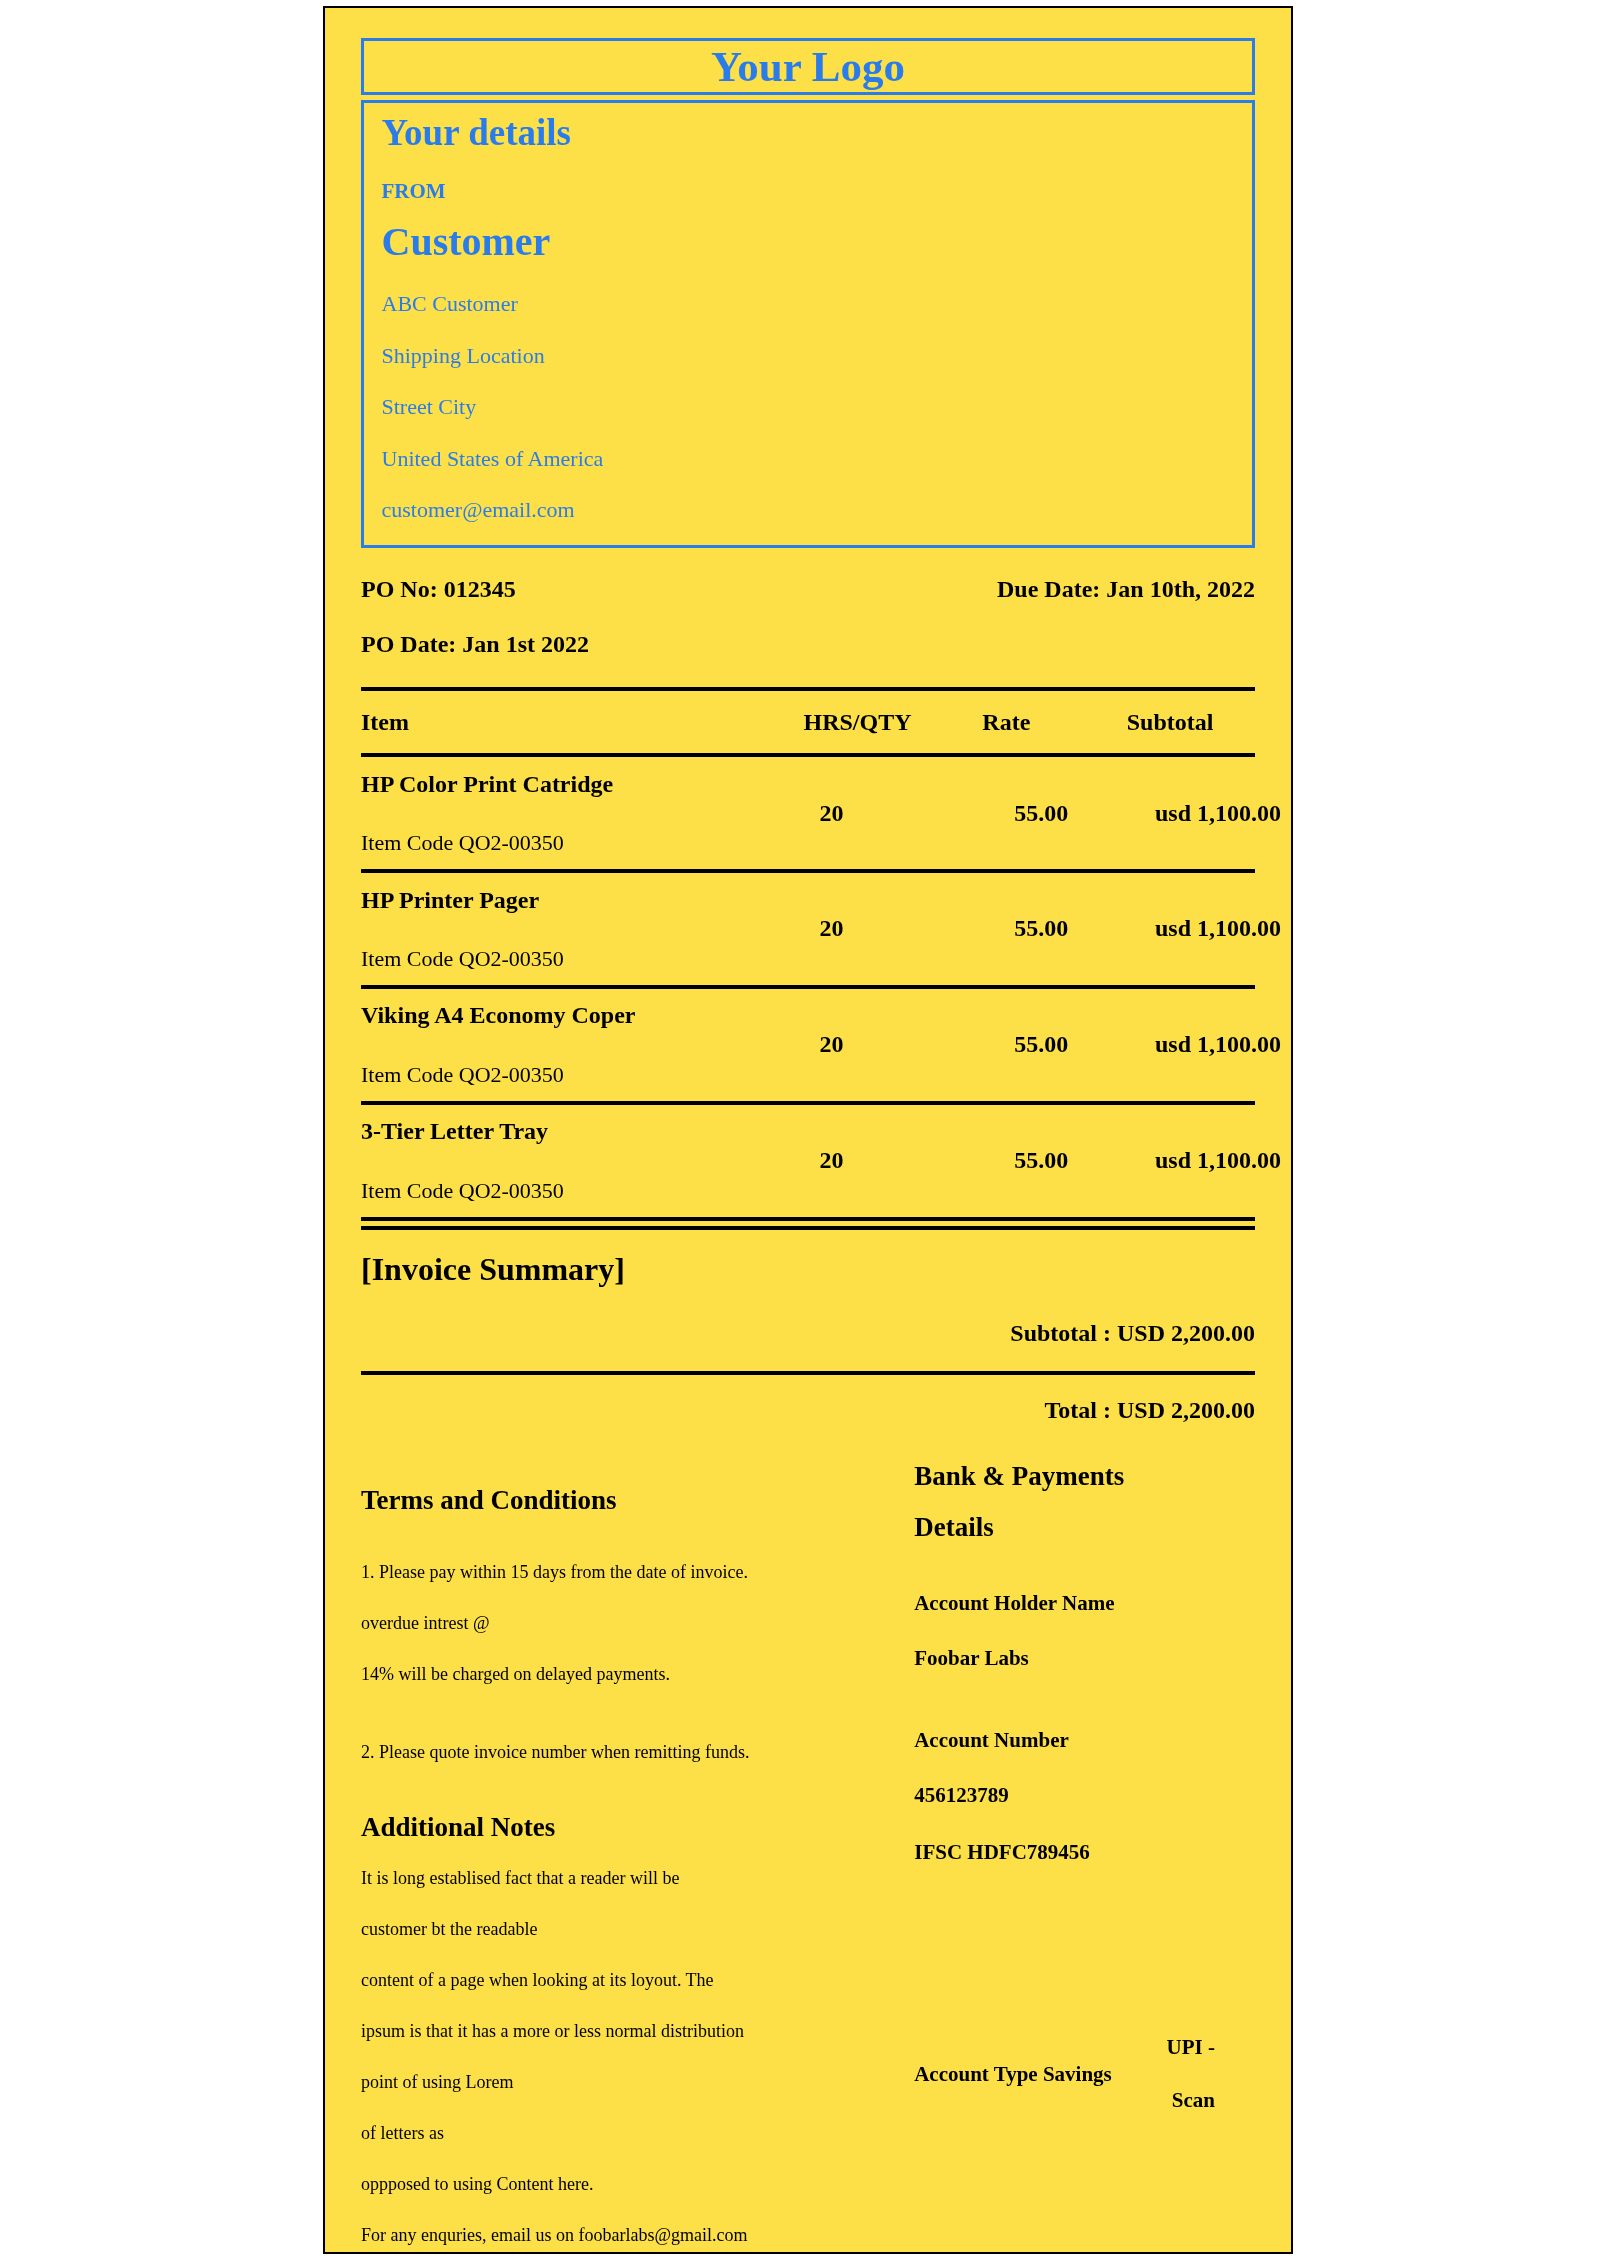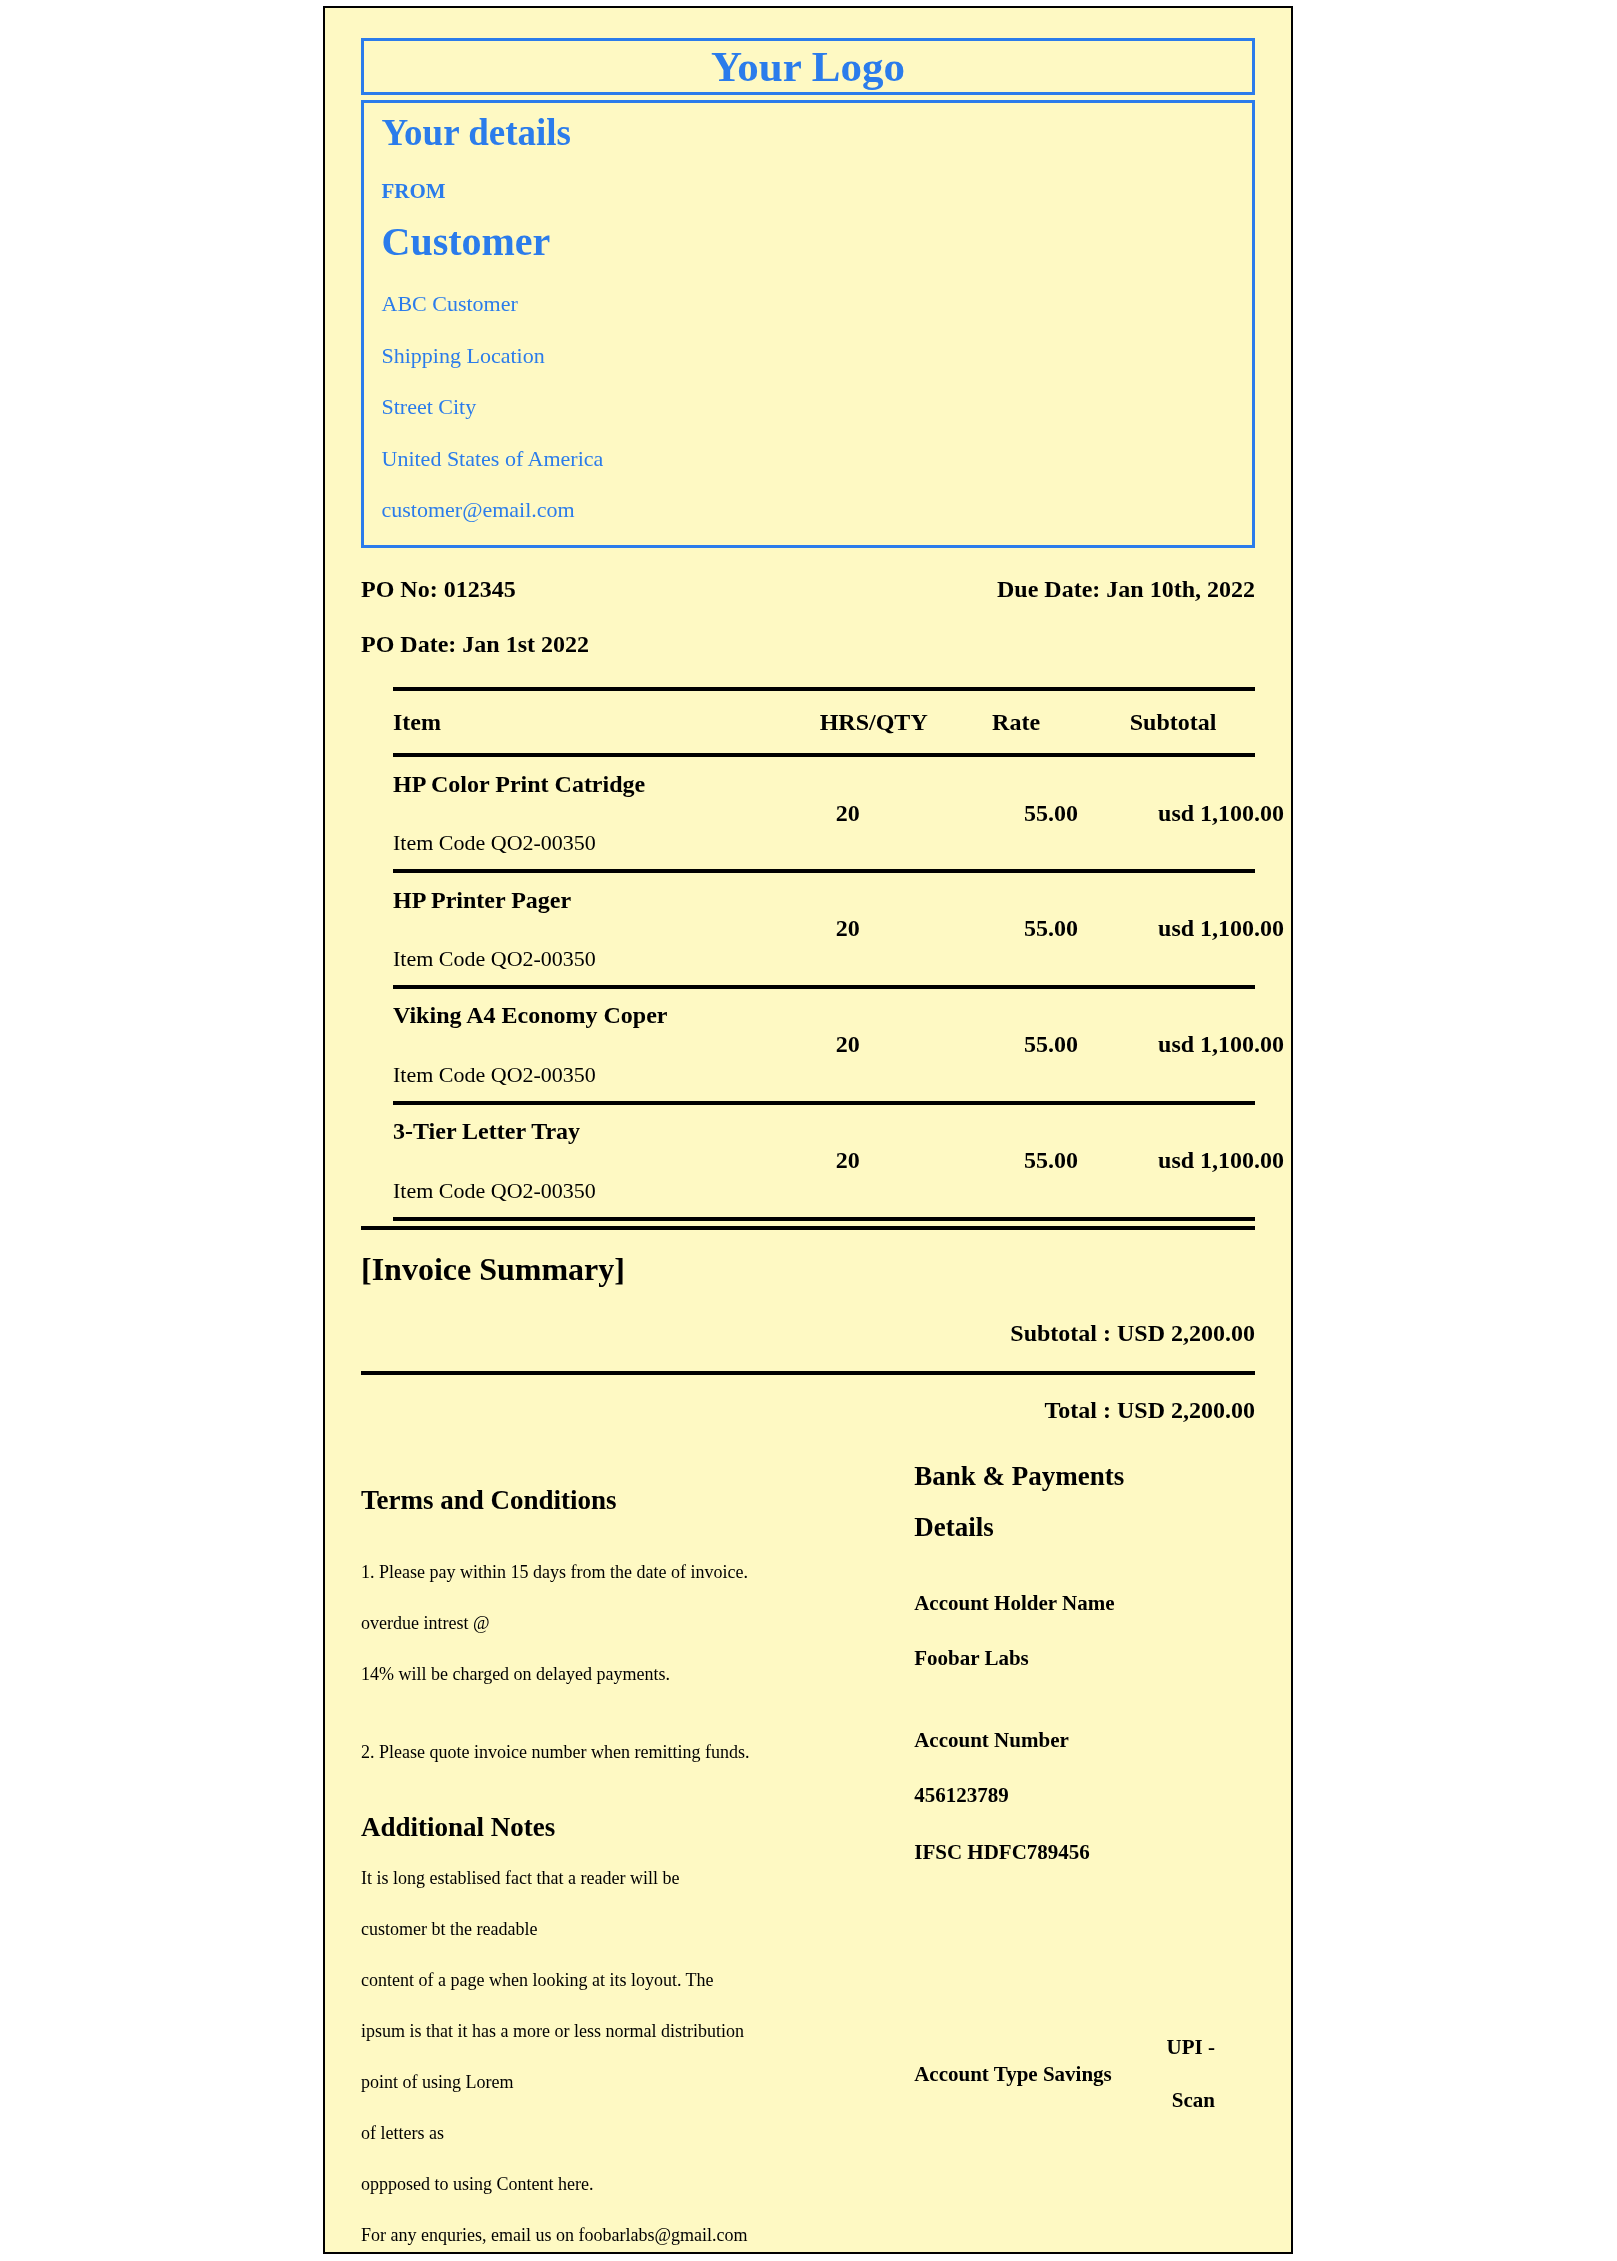--- a/index.html
+++ b/index.html
@@ -7,21 +7,21 @@
   body {
     width:1618px; height:2261px;
     font-family:"Liberation Serif","DejaVu Serif",serif;
     color:#000;
     position:relative;
   }
   .page {
     position:absolute; left:323px; top:6.4px;
     width:970px; height:2248px;
     border:2.4px solid #000;
-    background:#fef9c3;
+    background:#fde047;
     padding:0 36px;
     overflow:hidden;
   }
   
   .logo-box {
     margin-top:29.5px;
     border:3.2px solid var(--accent);
     height:57px;
     display:flex; align-items:center; justify-content:center;
   }
@@ -40,21 +40,21 @@
   .party-right { border-left:4.8px double var(--accent); text-align:right; }
   .party-title { font-size:37px; font-weight:bold; line-height:1.15; }
   .party-dir { font-size:21px; font-weight:bold; margin-top:24px; }
   .party-name { font-size:40px; font-weight:bold; margin-top:16px; line-height:1.1; }
   .party-line { font-size:22px; margin-top:29.5px; line-height:1; }
   
   .po-row { display:flex; justify-content:space-between; margin-top:28px;
     font-size:24px; font-weight:bold; line-height:1.1; }
   .po-row.second { margin-top:28px; }
   
-  .trow { display:grid; grid-template-columns:49.5% 20% 11.5% 19%; align-items:center;margin-left:32px; }
+  .trow { display:grid; grid-template-columns:49.5% 20% 11.5% 19%; align-items:center; }
   .t-head {
     margin-top:30px;
     border-top:4px solid #000; border-bottom:4px solid #000;
     padding:17.5px 0;
     font-size:24px; font-weight:bold;
   }
   .col-qty { text-align:left; }
   .col-rate { text-align:left; }
   .col-sub { text-align:center; }
   .t-row { border-bottom:4px solid #000; padding:13.5px 0;gap:16px; }

